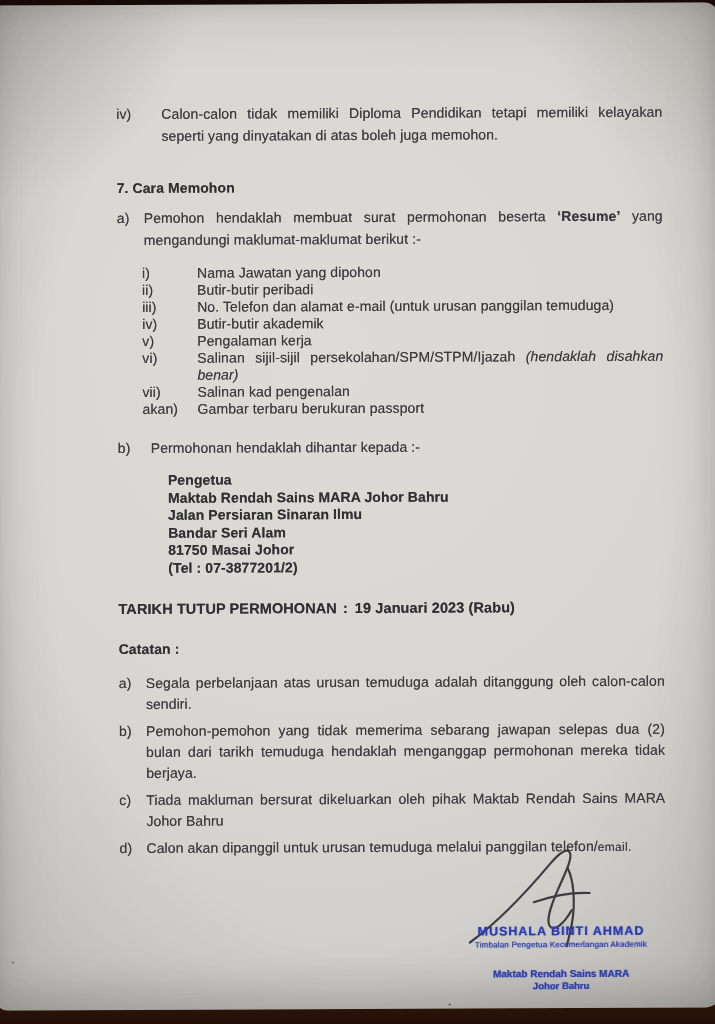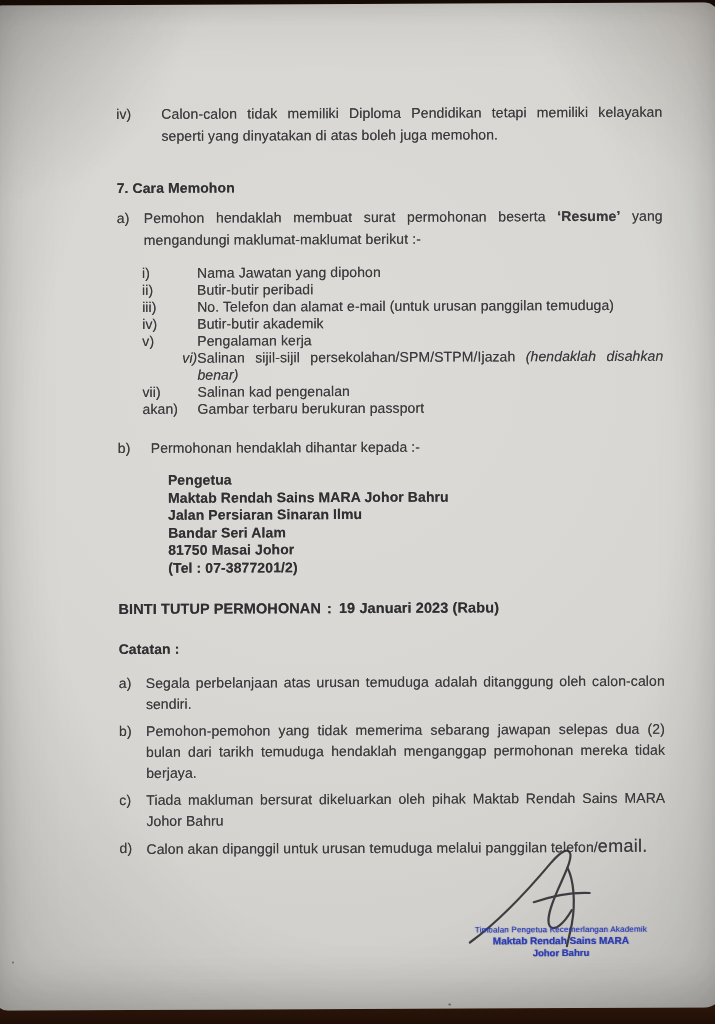--- a/index.html
+++ b/index.html
@@ -33,42 +33,42 @@
   .num-a{flex:0 0 27px;}
   .num-b{flex:0 0 33px;}
   .grow{flex:1 1 auto;}
   .just{text-align:justify;}
   .heading{font-weight:bold;margin-top:30px;color:#313133;}
   .item-a{margin-top:8px;}
   .req-list{margin-top:14px;padding-left:25px;line-height:17px;}
   .req-row{display:flex;}
   .req-num{flex:0 0 55px;}
   .req-text{flex:1 1 auto;}
-  .req-row.italic-num .req-num{font-style:italic;text-align:right;}
+  .req-row.italic-num .req-num{}
   .req-text em{font-style:italic;}
   .item-b{margin-top:19px;}
   .address{margin-top:13px;margin-left:50px;font-weight:bold;line-height:17.5px;color:#303032;}
   .deadline{margin-top:21px;font-weight:bold;color:#2f2f31;font-size:14.5px;}
   .deadline .sep{margin:0 7px 0 6px;}
   .notes-heading{margin-top:18px;font-weight:bold;color:#303032;}
   .notes{margin-top:13px;line-height:21px;}
   .note{display:flex;}
   .note + .note{margin-top:6px;}
   .note-num{flex:0 0 27px;}
-  .email-suffix{font-size:18px;letter-spacing:0.3px;}
+  .email-suffix{font-size:12px;letter-spacing:0.3px;}
   .sig-wrap{position:absolute;left:468px;top:843px;width:172px;height:102px;}
   .sig-wrap svg{width:100%;height:100%;}
   .stamp{
     position:absolute;left:433px;top:921px;width:264px;text-align:center;
     color:#2c3cae;text-shadow:0 0 1px rgba(44,60,174,0.55), 1px 0 0 rgba(44,60,174,0.25);
     line-height:1.18;
   }
   .stamp-name{font-size:12.5px;font-weight:bold;letter-spacing:1px;}
   .stamp-title{font-size:8px;margin-top:1px;letter-spacing:0.2px;}
-  .stamp-org{font-size:10px;font-weight:bold;margin-top:1px;}
+  .stamp-org{font-size:10px;font-weight:bold;margin-top:19px;}
   .stamp-loc{font-size:9.5px;font-weight:bold;}
   .speck{position:absolute;background:#6a6a66;border-radius:50%;}
   .speck1{left:452px;top:1000px;width:3px;height:2px;}
   .speck2{left:16px;top:956px;width:2px;height:2px;}
 </style>
 </head>
 <body>
 
 <div class="photo-frame">
   <div class="paper">
@@ -131,21 +131,21 @@
       <div class="address">
         <div>Pengetua</div>
         <div>Maktab Rendah Sains MARA Johor Bahru</div>
         <div>Jalan Persiaran Sinaran Ilmu</div>
         <div>Bandar Seri Alam</div>
         <div>81750 Masai Johor</div>
         <div>(Tel : 07-3877201/2)</div>
       </div>
 
       <div class="deadline">
-        <span>BINTI TUTUP PERMOHONAN</span><span class="sep">:</span><span>19 Januari 2023 (Rabu)</span>
+        <span>TARIKH TUTUP PERMOHONAN</span><span class="sep">:</span><span>19 Januari 2023 (Rabu)</span>
       </div>
 
       <div class="notes-heading">Catatan :</div>
 
       <div class="notes">
         <div class="note">
           <span class="note-num">a)</span>
           <div class="grow just">Segala perbelanjaan atas urusan temuduga adalah ditanggung oleh calon-calon sendiri.</div>
         </div>
         <div class="note">
@@ -168,20 +168,21 @@
       <svg viewBox="0 0 172 102" xmlns="http://www.w3.org/2000/svg">
         <g fill="none" stroke="#2e2e32" stroke-width="2.2" stroke-linecap="round" opacity="0.9">
           <path d="M6,96 C34,76 66,42 88,16 C96,7 103,2 106,6 C110,11 101,28 94,44 C87,60 82,74 86,80 C90,86 100,78 108,64"></path>
           <path d="M104,22 C110,34 112,56 108,78 C106,88 104,95 103,100"></path>
           <path d="M70,56 C88,50 108,46 126,47"></path>
         </g>
       </svg>
     </div>
 
     <div class="stamp">
+      <div class="stamp-name">MUSHALA BINTI AHMAD</div>
       <div class="stamp-title">Timbalan Pengetua Kecemerlangan Akademik</div>
       <div class="stamp-org">Maktab Rendah Sains MARA</div>
       <div class="stamp-loc">Johor Bahru</div>
     </div>
 
     <div class="speck speck1"></div>
     <div class="speck speck2"></div>
   </div>
 </div>
 

